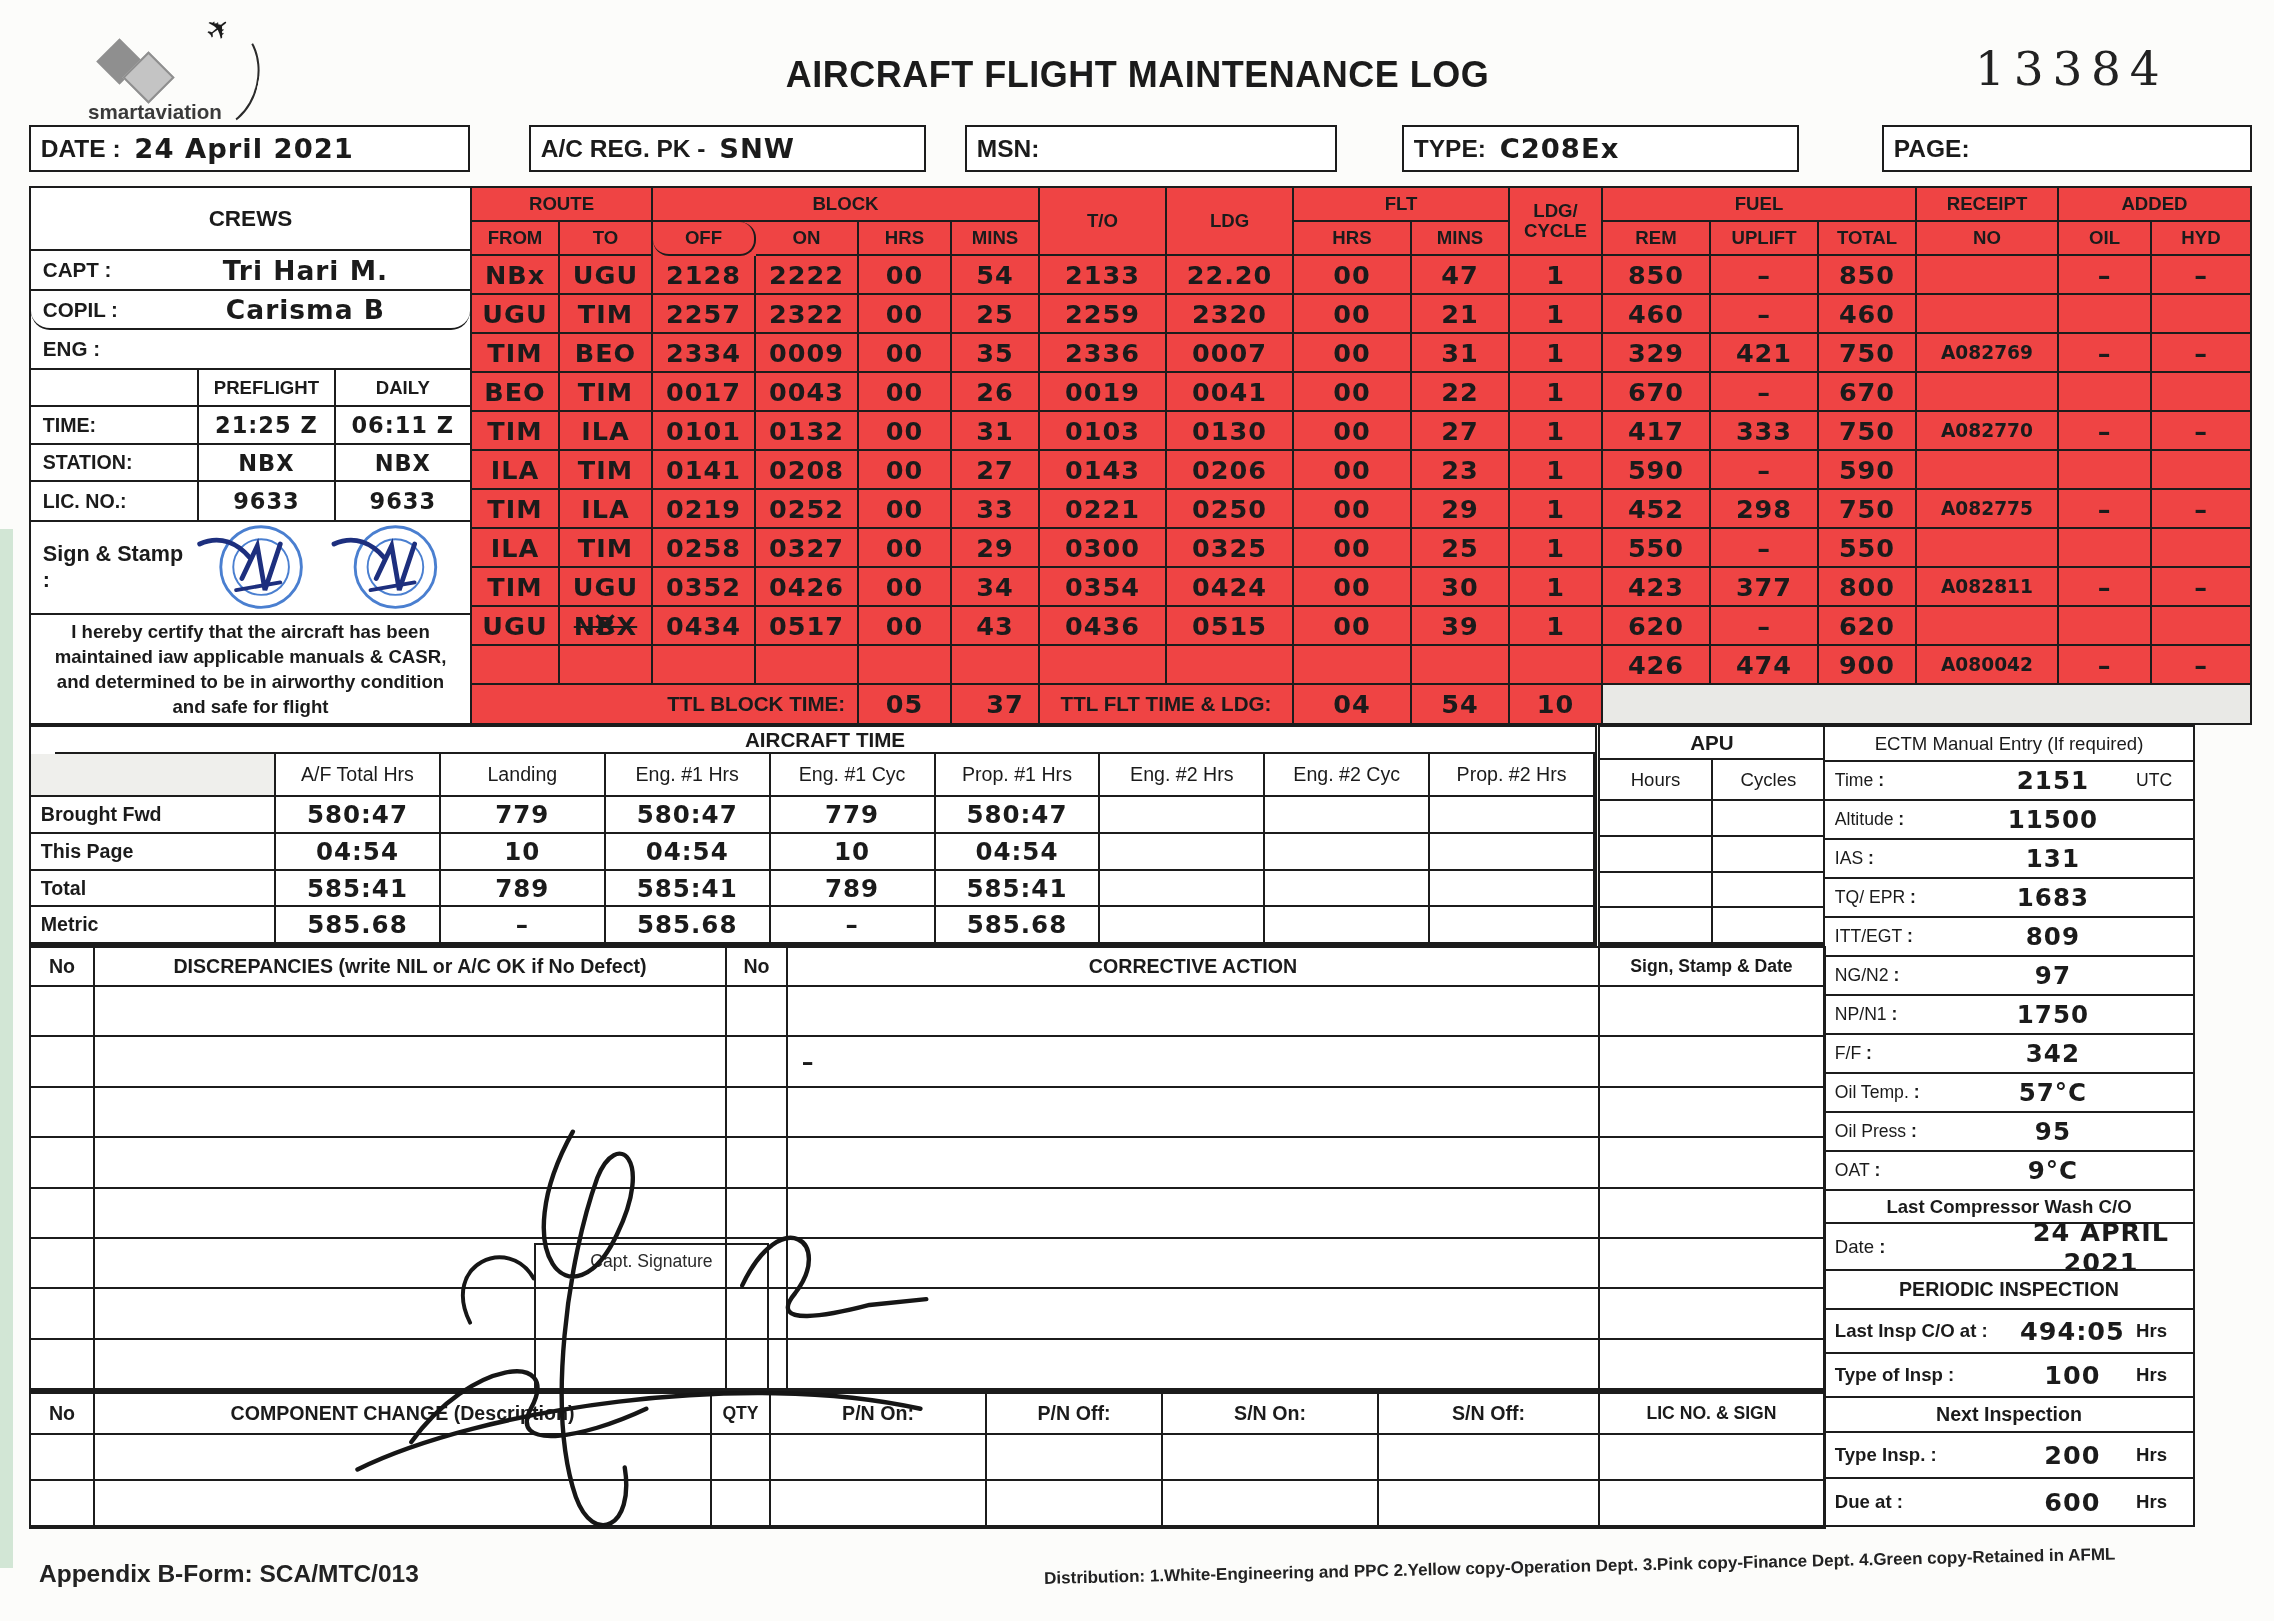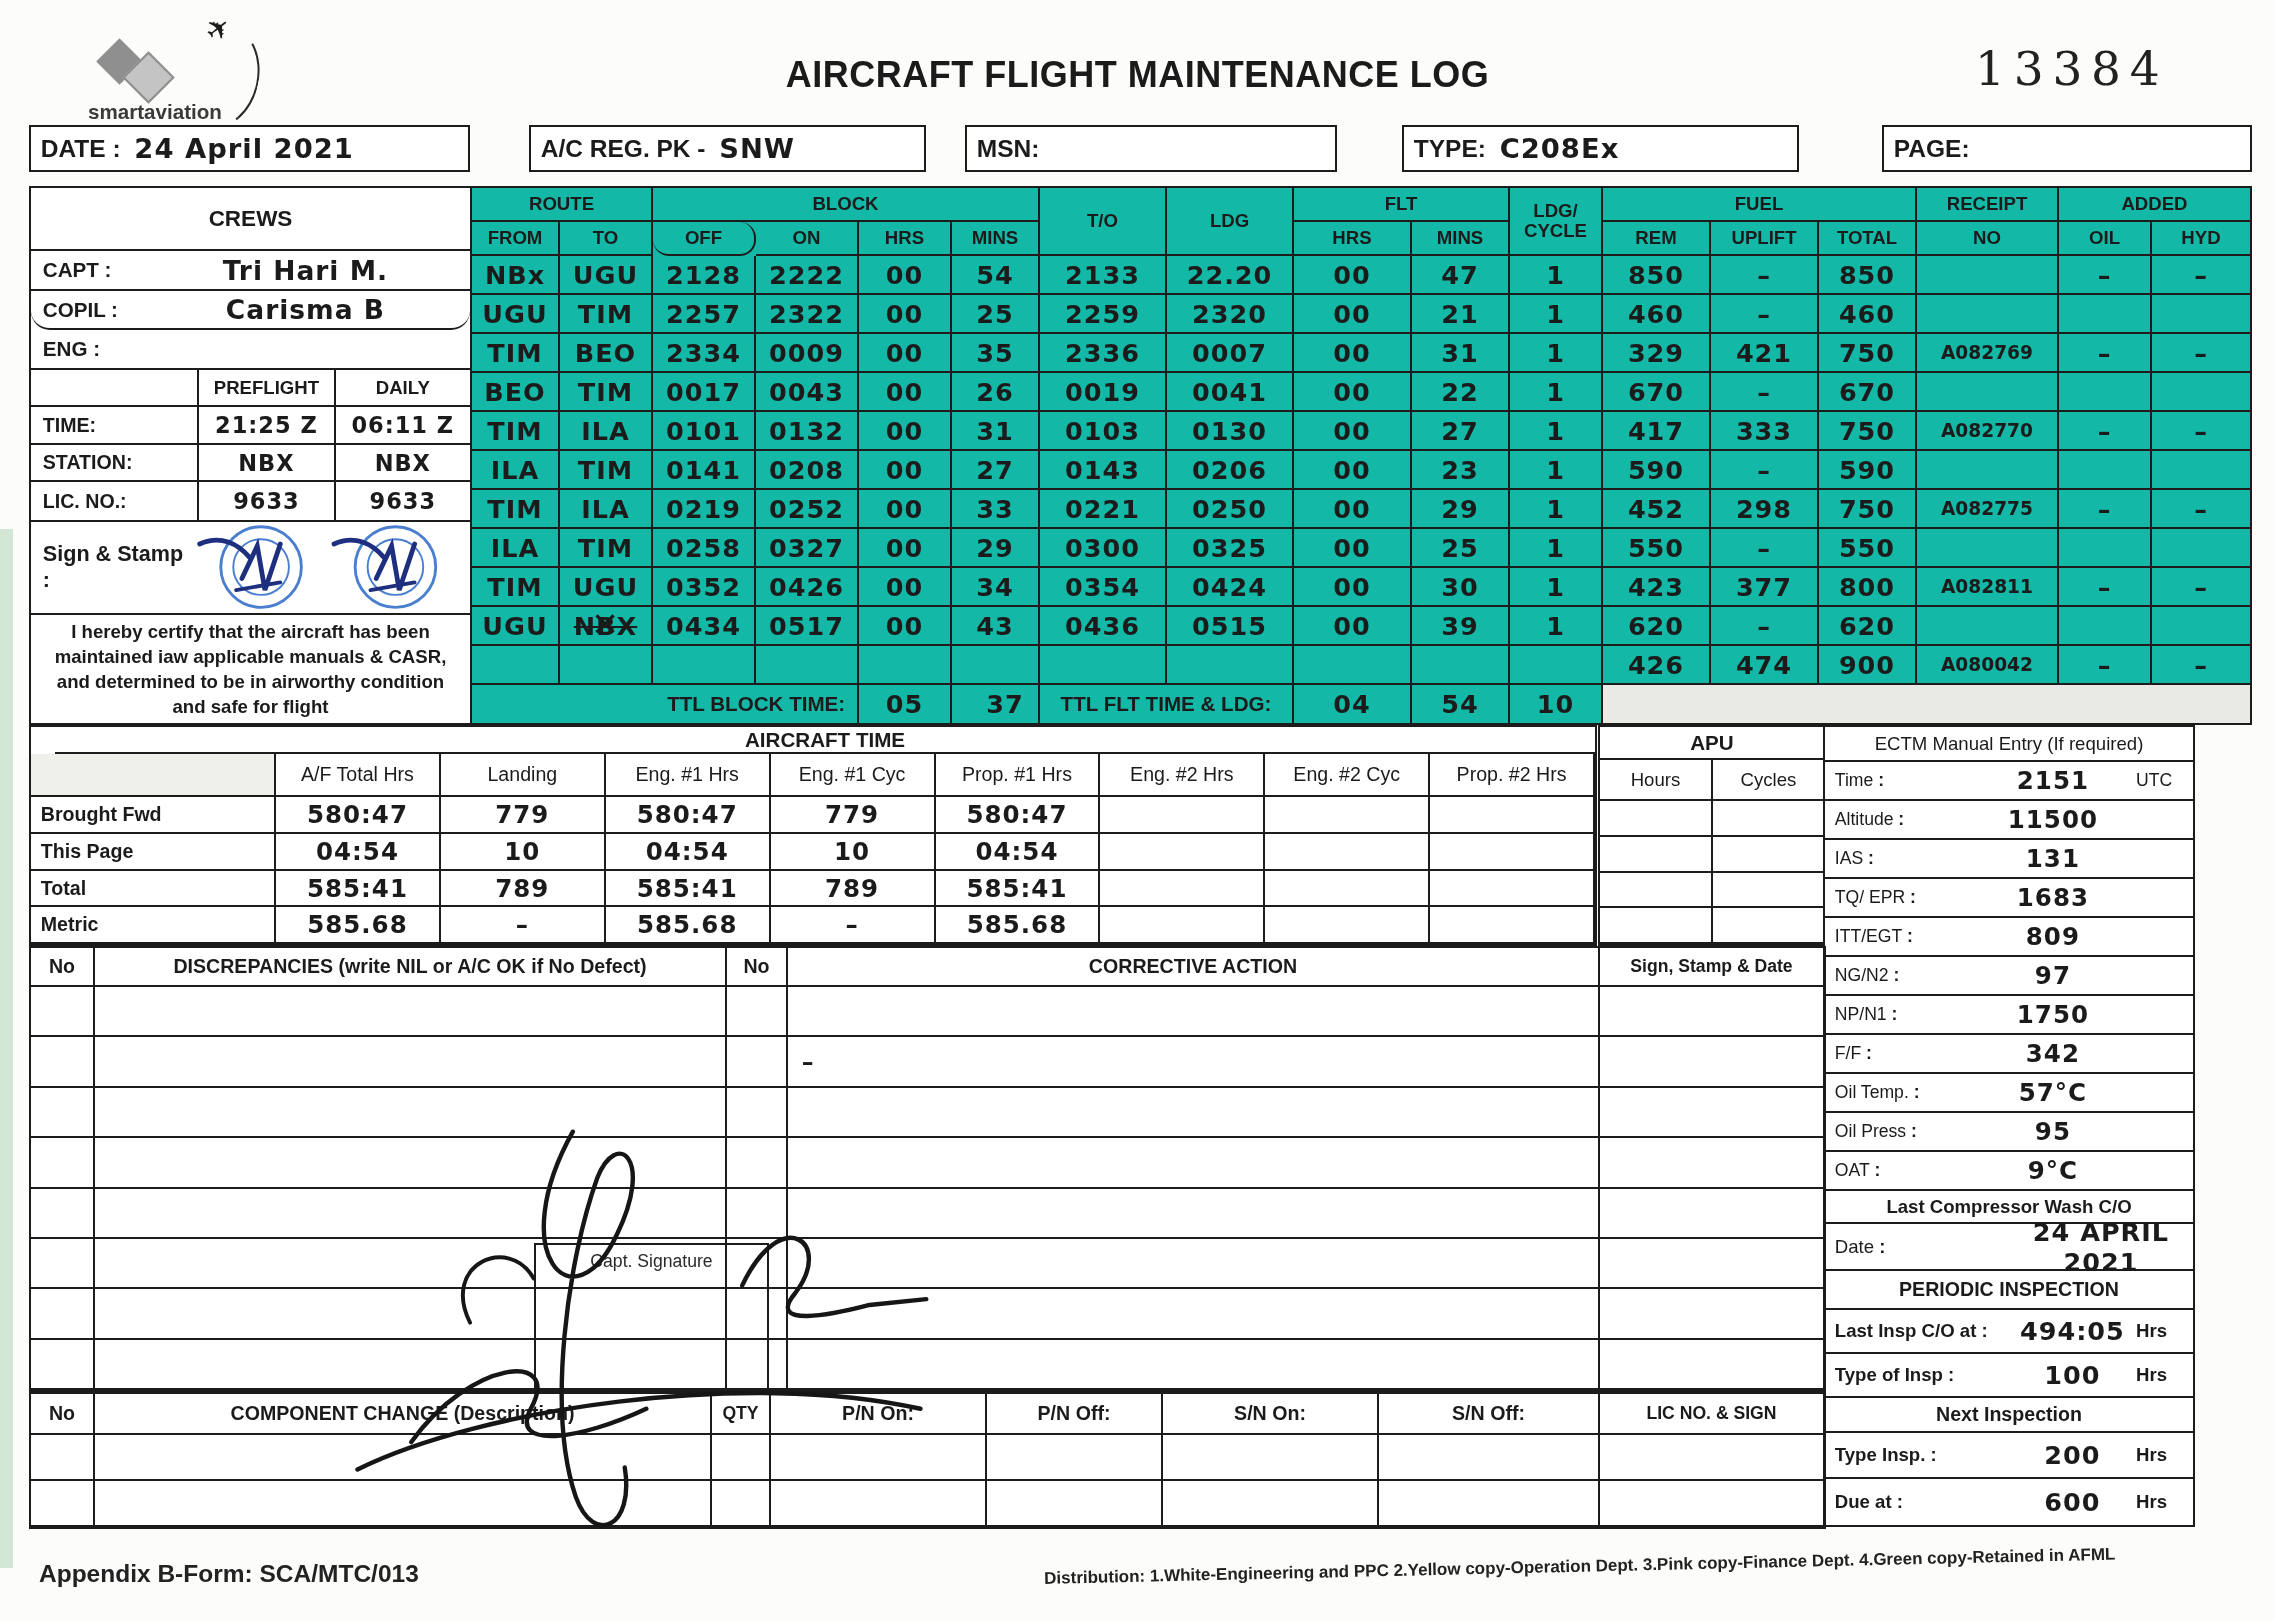--- a/index.html
+++ b/index.html
@@ -18,21 +18,21 @@
   .hfield .hw{font-size:27.4px;margin-left:13.7px;}
   
   .crews{width:441px;box-sizing:border-box;border-right:2.9px solid #1c1c1c;display:flex;flex-direction:column;background:#fff;}
   .crow{display:flex;align-items:center;border-bottom:2px solid #1c1c1c;box-sizing:border-box;}
   .crow .clabel{width:98px;padding-left:11.8px;font-weight:bold;font-size:20.6px;}
   .crow .cval{flex:1;text-align:center;font-size:26.5px;}
   .subgrid{display:flex;box-sizing:border-box;border-bottom:2px solid #1c1c1c;}
   .subgrid .c0{width:167px;box-sizing:border-box;padding-left:11.8px;display:flex;align-items:center;font-weight:bold;font-size:19.6px;}
   .subgrid .c1,.subgrid .c2{width:137px;box-sizing:border-box;border-left:2px solid #1c1c1c;display:flex;align-items:center;justify-content:center;font-size:22.5px;}
   
-  .flight{flex:1;display:flex;flex-direction:column;background:#14b8a6;}
+  .flight{flex:1;display:flex;flex-direction:column;background:#ef4444;}
   .fgrid{display:grid;grid-template-columns:88px 93px 103px 103px 93px 88px 127px 127px 118px 98px 93px 108px 108px 98px 142px 93px 98px;}
   .fh{border-right:2px solid #1c1c1c;border-bottom:2px solid #1c1c1c;box-sizing:border-box;display:flex;align-items:center;justify-content:center;font-weight:bold;font-size:18.6px;text-align:center;line-height:1.05;flex-direction:column;}
   .fcell{border-right:2px solid #1c1c1c;border-bottom:2px solid #1c1c1c;box-sizing:border-box;display:flex;align-items:center;justify-content:center;font-size:25.5px;overflow:hidden;}
   .fcell.sm{font-size:18.6px;letter-spacing:0;}
   .frow{display:grid;grid-template-columns:88px 93px 103px 103px 93px 88px 127px 127px 118px 98px 93px 108px 108px 98px 142px 93px 98px;height:39px;}
   .noR{border-right:none;}
   
   .atitle{height:27.4px;border-bottom:2px solid #1c1c1c;display:flex;align-items:center;justify-content:center;font-weight:bold;font-size:20.6px;box-sizing:border-box;margin-left:24px;}
   .atgrid{display:grid;grid-template-columns:245px repeat(8,1fr);}
   .ath{border-right:2px solid #1c1c1c;border-bottom:2px solid #1c1c1c;box-sizing:border-box;display:flex;align-items:center;justify-content:center;font-size:19.6px;height:43px;}

